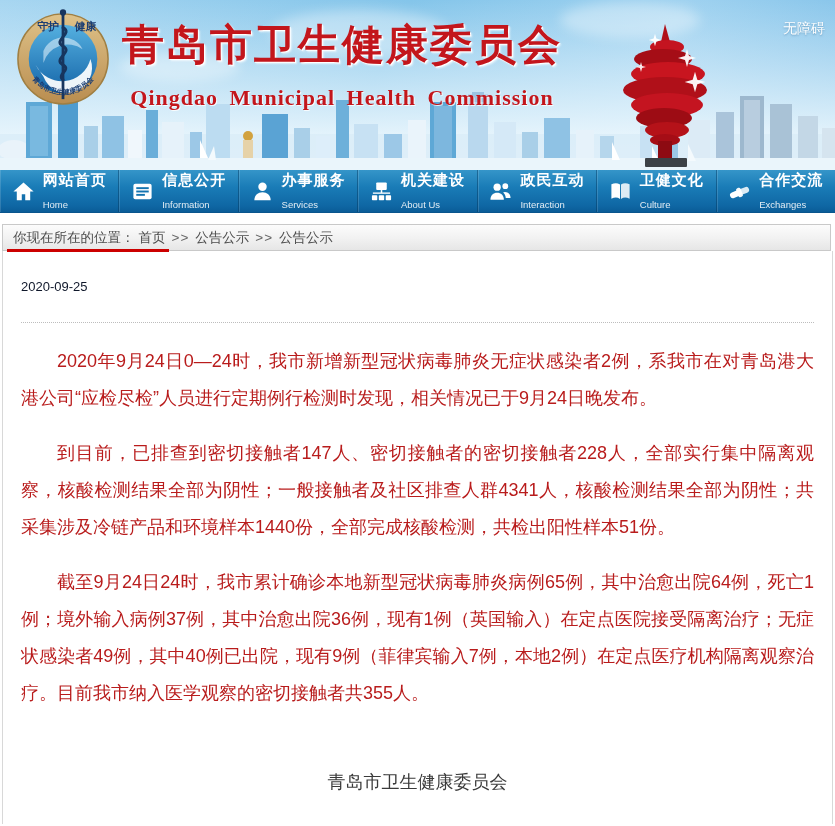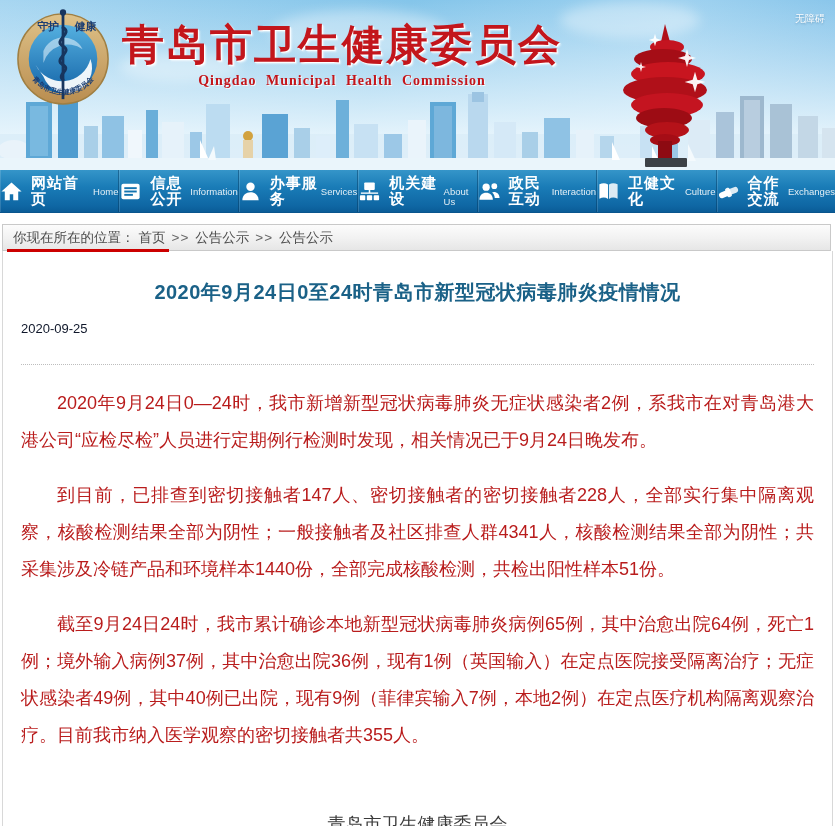--- a/index.html
+++ b/index.html
@@ -19,54 +19,54 @@
   }
   .cloud { position:absolute; border-radius:50%; background:rgba(255,255,255,.35); filter:blur(6px); }
   .cloud.c1 { width:180px; height:46px; left:270px; top:10px; }
   .cloud.c2 { width:140px; height:36px; left:560px; top:2px; }
   .cloud.c3 { width:120px; height:30px; left:120px; top:52px; }
 
   .skyline { position:absolute; left:0; bottom:0; width:835px; height:78px; }
   .sculpture { position:absolute; right:112px; top:20px; width:112px; height:150px; }
 
   .a11y-link {
-    position:absolute; top:12px; right:10px; color:#fff; font-size:10px;
+    position:absolute; top:20px; right:10px; color:#fff; font-size:14px;
     text-decoration:none; text-shadow:0 1px 2px rgba(0,60,110,.35); cursor:pointer;
   }
 
   .brand { position:absolute; left:14px; top:8px; display:flex; align-items:flex-start;text-align:center; }
   .brand-logo { width:98px; height:98px; flex:0 0 auto; }
   .brand-text { margin-left:10px; padding-top:14px; }
   .site-title {
     font-size:42px; font-weight:bold; color:#c3161c; letter-spacing:2px; line-height:1.1;
     text-shadow: 1px 1px 0 #fff, 2px 2px 2px rgba(255,255,255,.65);
     font-family:"Liberation Sans", sans-serif;
   }
   .site-subtitle {
-    margin-top:5px; font-family:"Liberation Serif", serif; font-weight:bold;
-    color:#c3161c; font-size:14px; letter-spacing:1px; word-spacing:5px;
+    margin-top:17px; font-family:"Liberation Serif", serif; font-weight:bold;
+    color:#c3161c; font-size:22px; letter-spacing:1px; word-spacing:5px;
     text-shadow:1px 1px 0 rgba(255,255,255,.8);
   }
 
   
   .nav {
     position:relative; width:835px; height:43px; display:flex;
     background: linear-gradient(180deg, #3595c9 0%, #1a7cb7 40%, #0f67a4 85%, #0a5c97 100%);
     border-bottom:1px solid #09558d;
   }
   .nav-item {
     flex:1 1 0; display:flex; align-items:center; justify-content:center; gap:8px;
     color:#fff; text-decoration:none; cursor:pointer;
     border-right:1px solid rgba(4,56,94,.45);
     box-shadow: inset 1px 0 0 rgba(255,255,255,.14);
   }
   .nav-item:last-child { border-right:none; }
   .nav-icon { width:23px; height:23px; display:block; flex:0 0 auto; }
   .nav-icon svg { width:100%; height:100%; display:block; }
-  .nav-labels { display:flex; flex-direction:row; line-height:1.05; }
+  .nav-labels { display:flex; flex-direction:column; line-height:1.05; }
   .nav-zh { font-size:15px; font-weight:bold; letter-spacing:1px; }
   .nav-en { font-size:9.5px; opacity:.88; margin-top:12px; }
 
   
   .breadcrumb {
     position:relative; margin:11px 4px 0 2px; height:27px;
     border:1px solid #c9c9c9;
     background: linear-gradient(180deg, #fcfcfc 0%, #f1f1f1 55%, #e6e6e6 100%);
     display:flex; align-items:center; padding-left:10px;
     font-size:13.5px; color:#4d4d4d;
@@ -320,21 +320,20 @@
   <span>你现在所在的位置：</span>
   <a>首页</a>
   <span class="crumb-sep">&gt;&gt;</span>
   <a>公告公示</a>
   <span class="crumb-sep">&gt;&gt;</span>
   <a>公告公示</a>
   <span class="red-underline"></span>
 </div>
 
 <main class="content">
-  <h1 class="article-title">2020年9月24日0至24时青岛市新型冠状病毒肺炎疫情情况</h1>
   <div class="pub-date">2020-09-25</div>
   <hr class="dotted-divider">
   <p class="body-p">2020年9月24日0—24时，我市新增新型冠状病毒肺炎无症状感染者2例，系我市在对青岛港大港公司“应检尽检”人员进行定期例行检测时发现，相关情况已于9月24日晚发布。</p>
   <p class="body-p">到目前，已排查到密切接触者147人、密切接触者的密切接触者228人，全部实行集中隔离观察，核酸检测结果全部为阴性；一般接触者及社区排查人群4341人，核酸检测结果全部为阴性；共采集涉及冷链产品和环境样本1440份，全部完成核酸检测，共检出阳性样本51份。</p>
   <p class="body-p">截至9月24日24时，我市累计确诊本地新型冠状病毒肺炎病例65例，其中治愈出院64例，死亡1例；境外输入病例37例，其中治愈出院36例，现有1例（英国输入）在定点医院接受隔离治疗；无症状感染者49例，其中40例已出院，现有9例（菲律宾输入7例，本地2例）在定点医疗机构隔离观察治疗。目前我市纳入医学观察的密切接触者共355人。</p>
   <p class="signature">青岛市卫生健康委员会</p>
 
 </main>
 
 </body></html>

